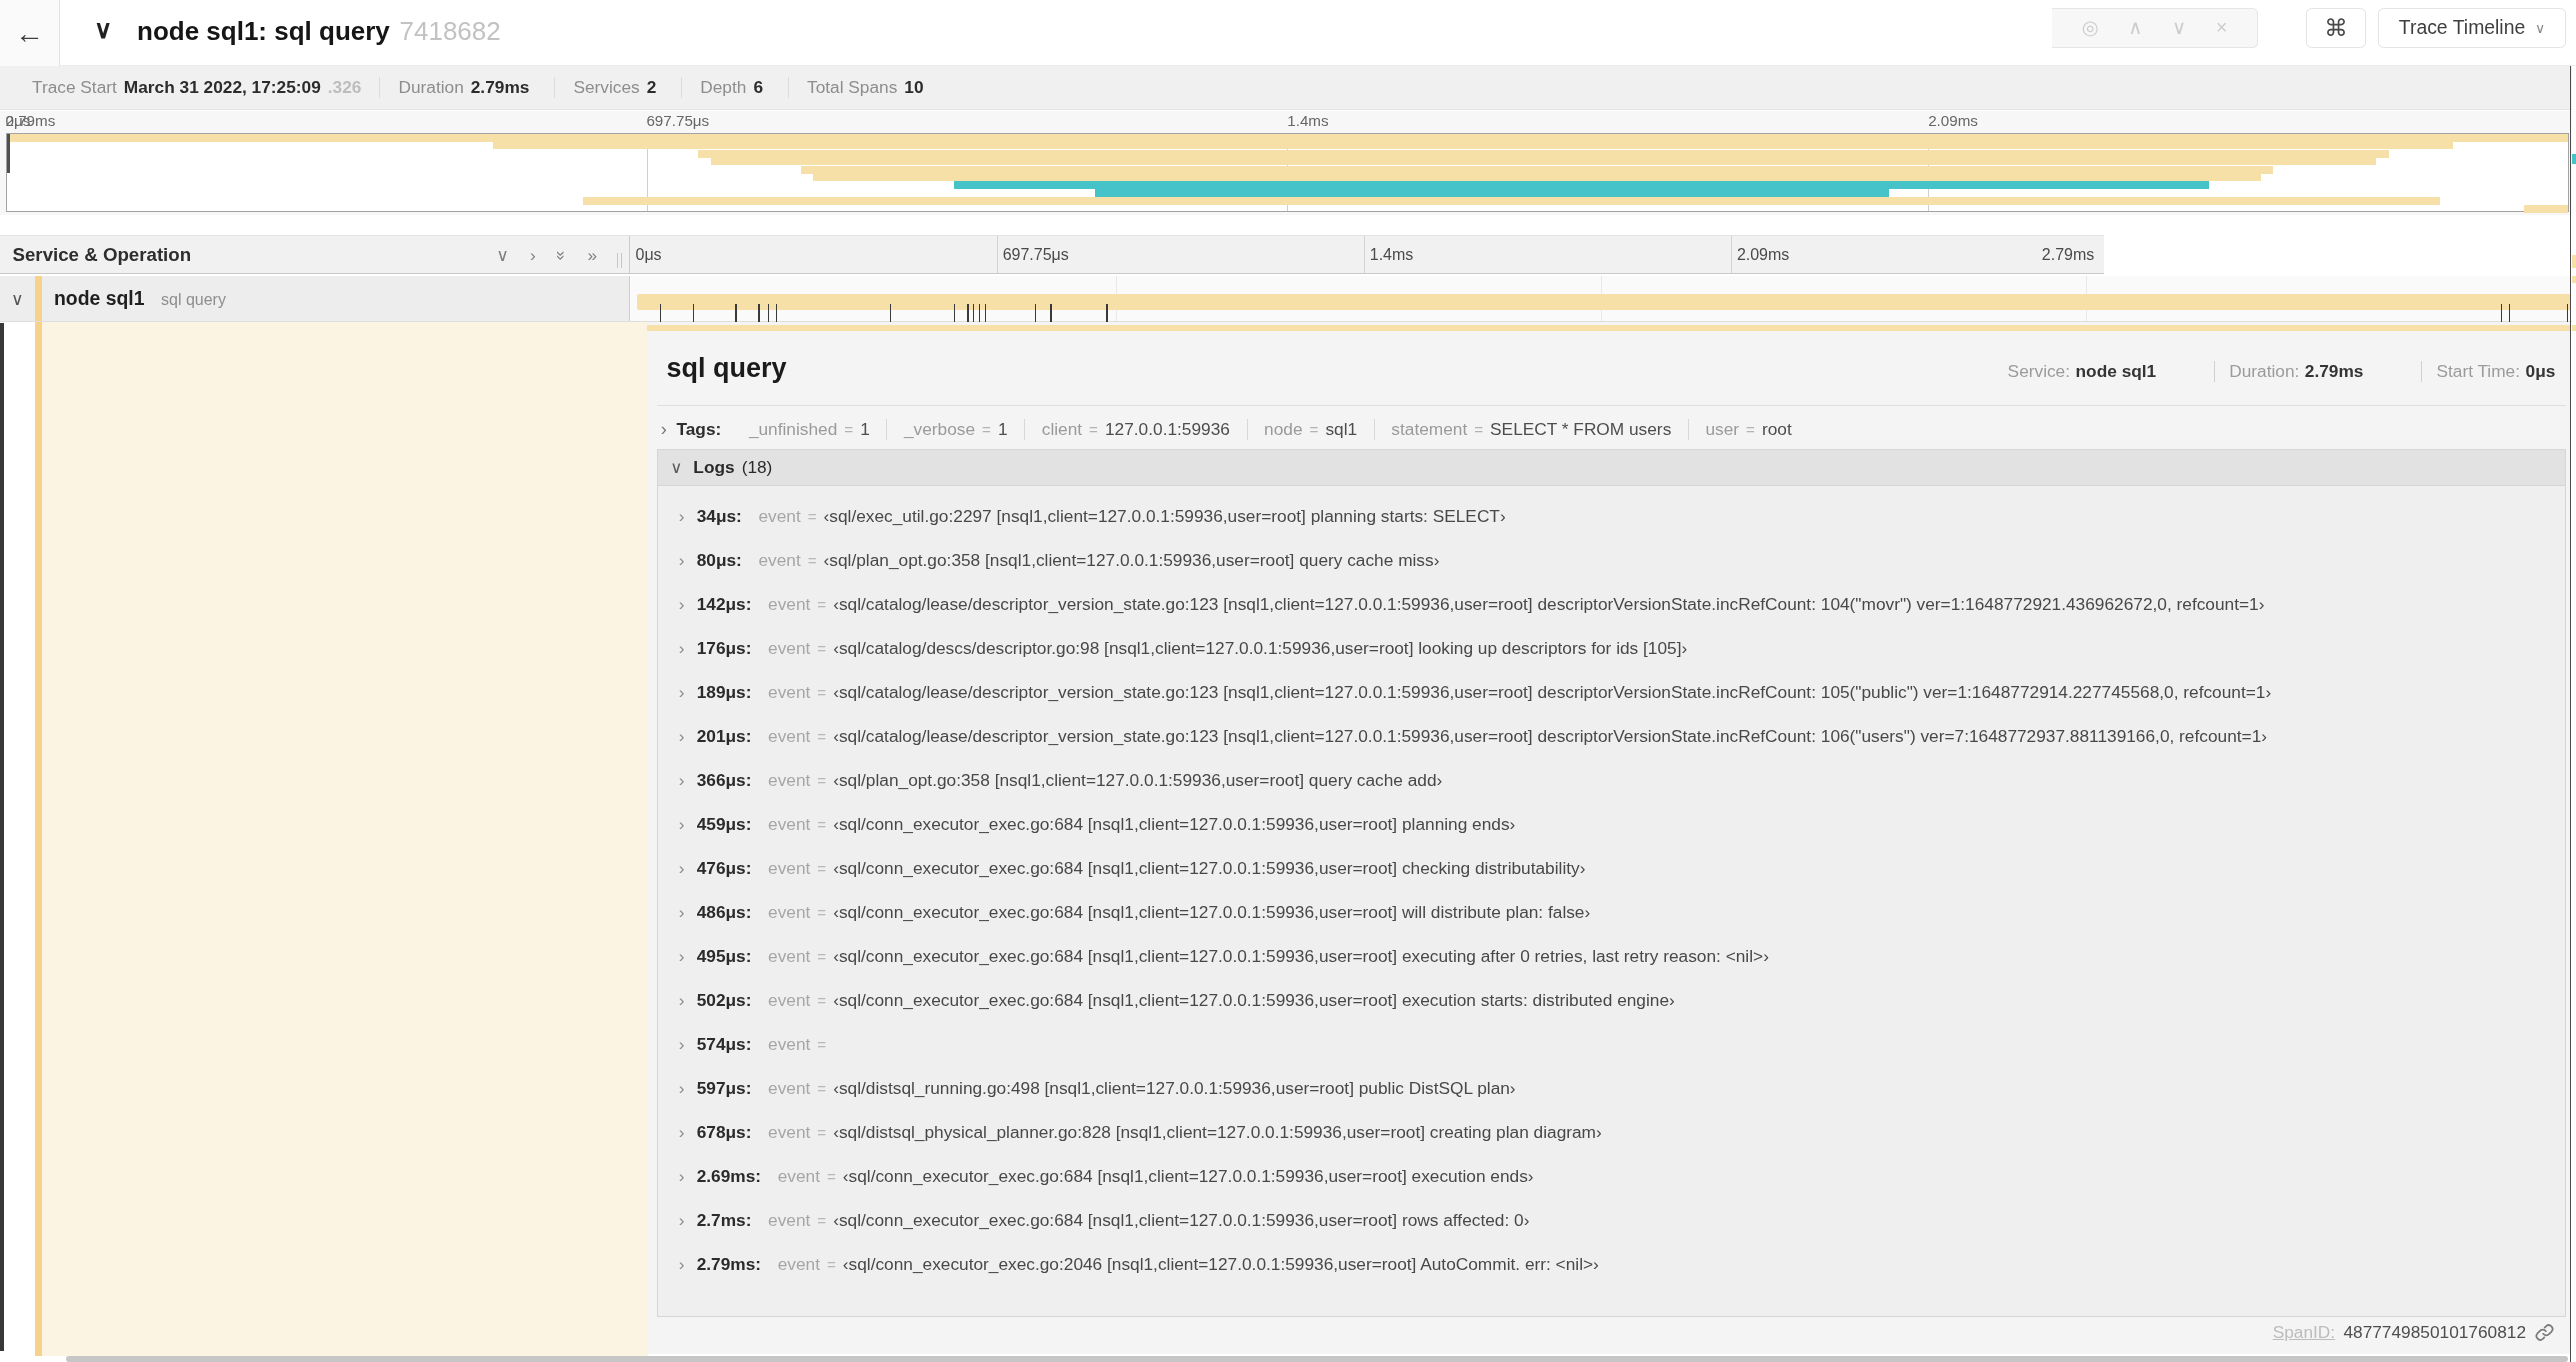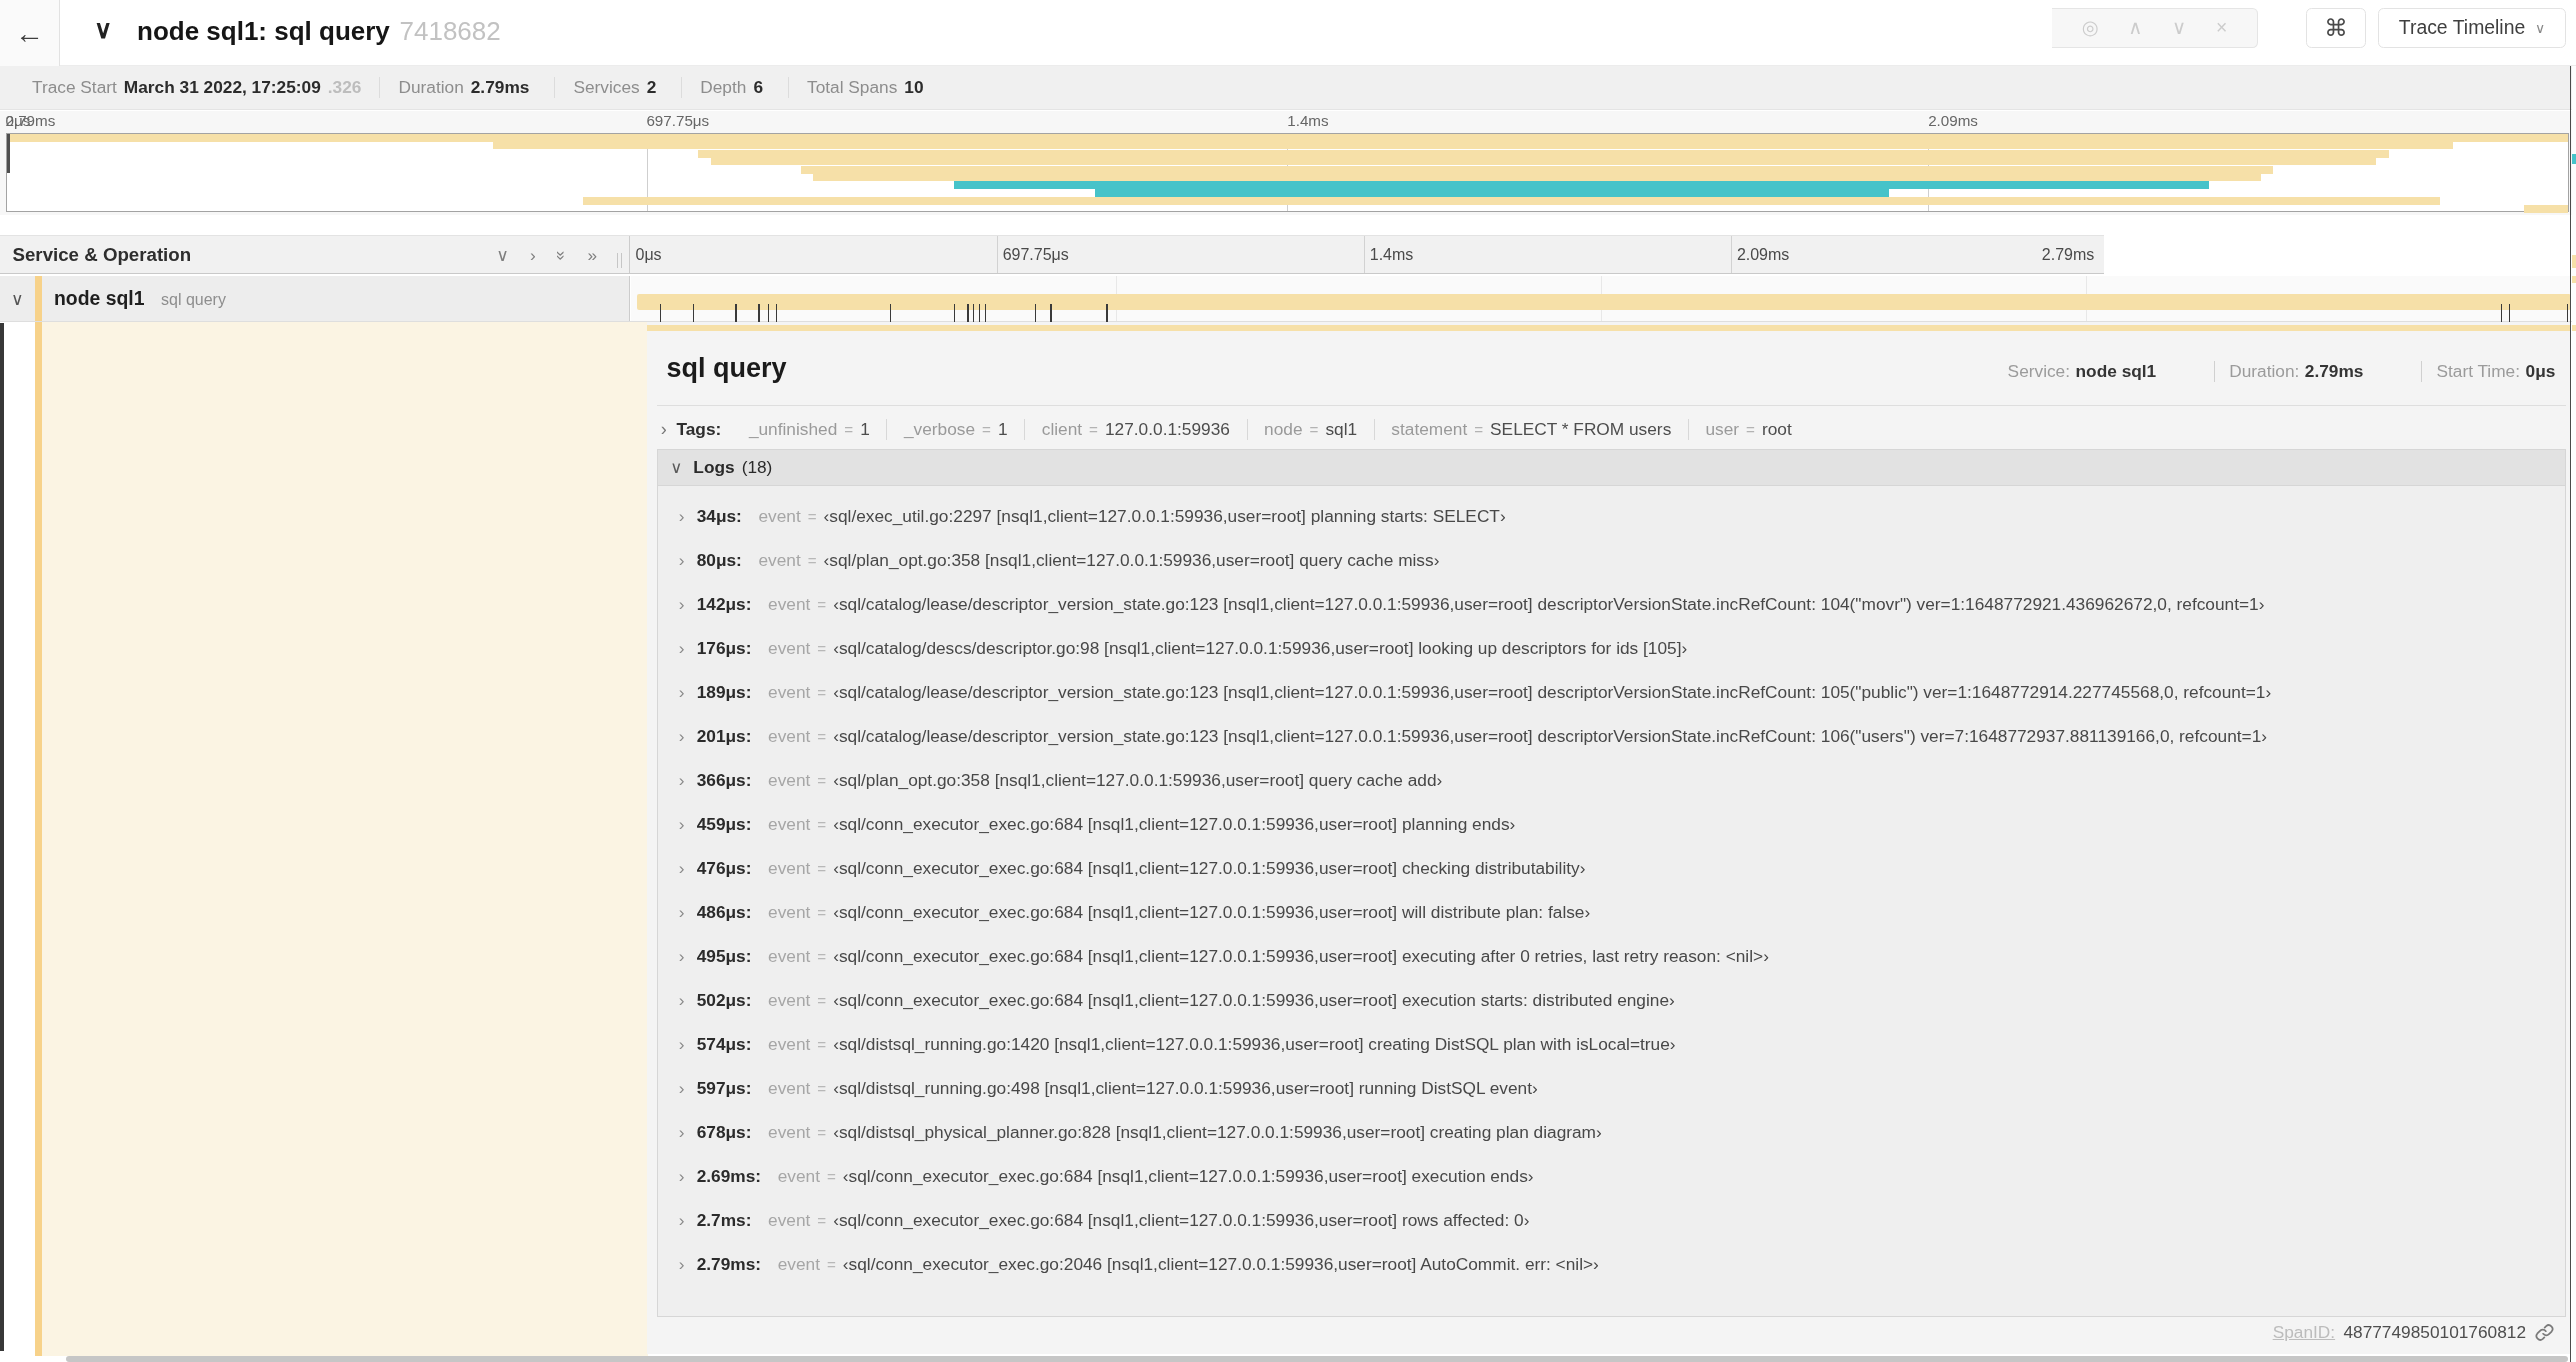--- a/index.html
+++ b/index.html
@@ -453,29 +453,28 @@
           <span class="k">event</span>
           <span class="eq">=</span>
           <span class="v">‹sql/conn_executor_exec.go:684 [nsql1,client=127.0.0.1:59936,user=root] execution starts: distributed engine›</span>
         </div>
 
         <div class="log-row">
           <span class="chev">›</span>
           <span class="t">574μs:</span>
           <span class="k">event</span>
           <span class="eq">=</span>
-          <span class="v">‹sql/distsql_running.go:1420 [nsql1,client=127.0.0.1:59936,user=root] creating DistSQL plan with isLocal=true›</span>
         </div>
 
         <div class="log-row">
           <span class="chev">›</span>
           <span class="t">597μs:</span>
           <span class="k">event</span>
           <span class="eq">=</span>
-          <span class="v">‹sql/distsql_running.go:498 [nsql1,client=127.0.0.1:59936,user=root] running DistSQL event›</span>
+          <span class="v">‹sql/distsql_running.go:498 [nsql1,client=127.0.0.1:59936,user=root] public DistSQL plan›</span>
         </div>
 
         <div class="log-row">
           <span class="chev">›</span>
           <span class="t">678μs:</span>
           <span class="k">event</span>
           <span class="eq">=</span>
           <span class="v">‹sql/distsql_physical_planner.go:828 [nsql1,client=127.0.0.1:59936,user=root] creating plan diagram›</span>
         </div>
 

